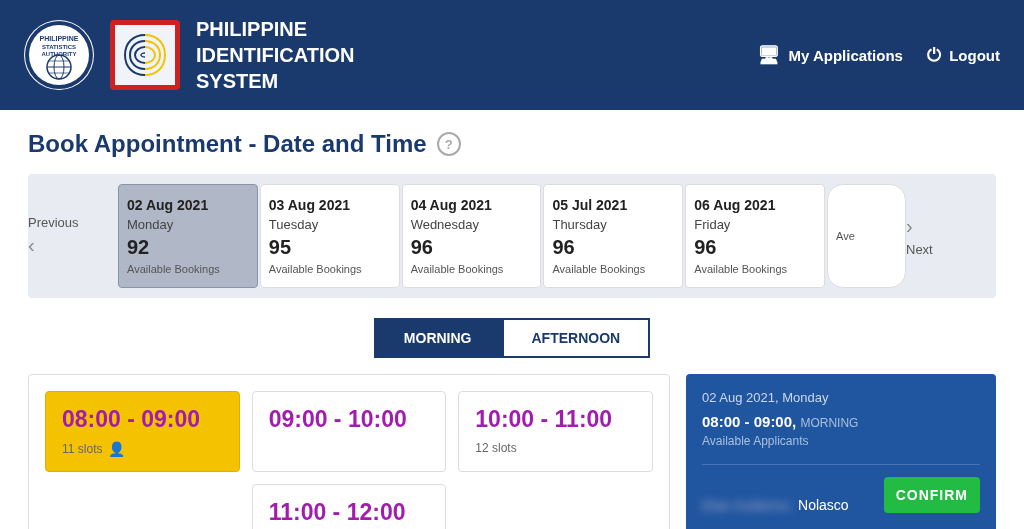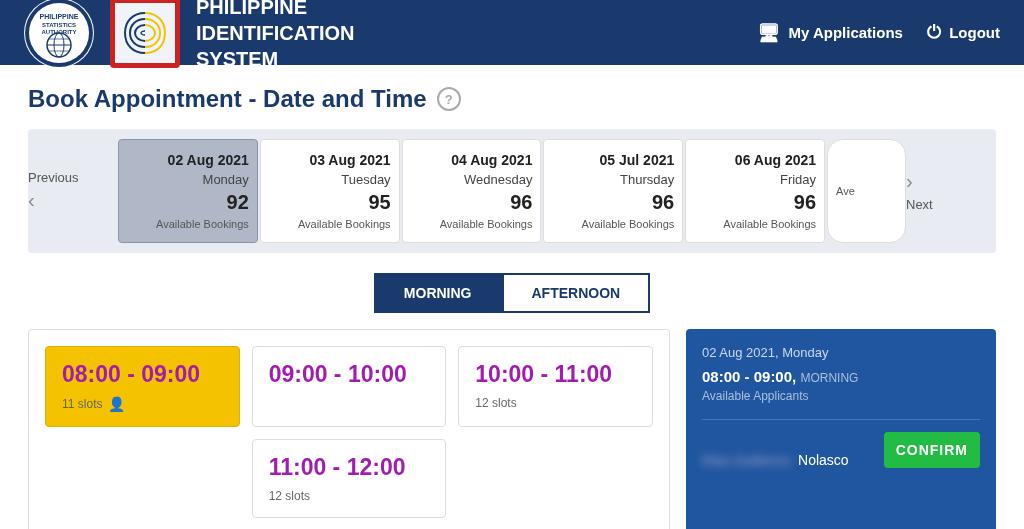--- a/index.html
+++ b/index.html
@@ -5,21 +5,21 @@
     * { box-sizing: border-box; margin: 0; padding: 0; }
     body { font-family: Arial, sans-serif; background: #f0f4f8; width: 1024px; min-height: 529px; overflow-x: hidden; }
 
     
     .header {
       background: #1a3a6e;
       padding: 10px 24px;
       display: flex;
       align-items: center;
       justify-content: space-between;
-      height: 65px;
+      height: 110px;
     }
     .header-left {
       display: flex;
       align-items: center;
       gap: 16px;
     }
     .logo-psa {
       width: 70px;
       height: 70px;
       border-radius: 50%;
@@ -133,21 +133,21 @@
     .date-card {
       flex: 1;
       background: white;
       border: 1px solid #ddd;
       border-radius: 4px;
       padding: 12px 8px;
       text-align: center;
       cursor: pointer;
       display: flex;
       flex-direction: column;
-      align-items: flex-end;
+      align-items: flex-start;
       justify-content: center;
       gap: 4px;
     }
     .date-card.selected {
       background: #b0b8c8;
       border-color: #8a95a8;
     }
     .date-card .date-label {
       font-size: 14px;
       font-weight: bold;

